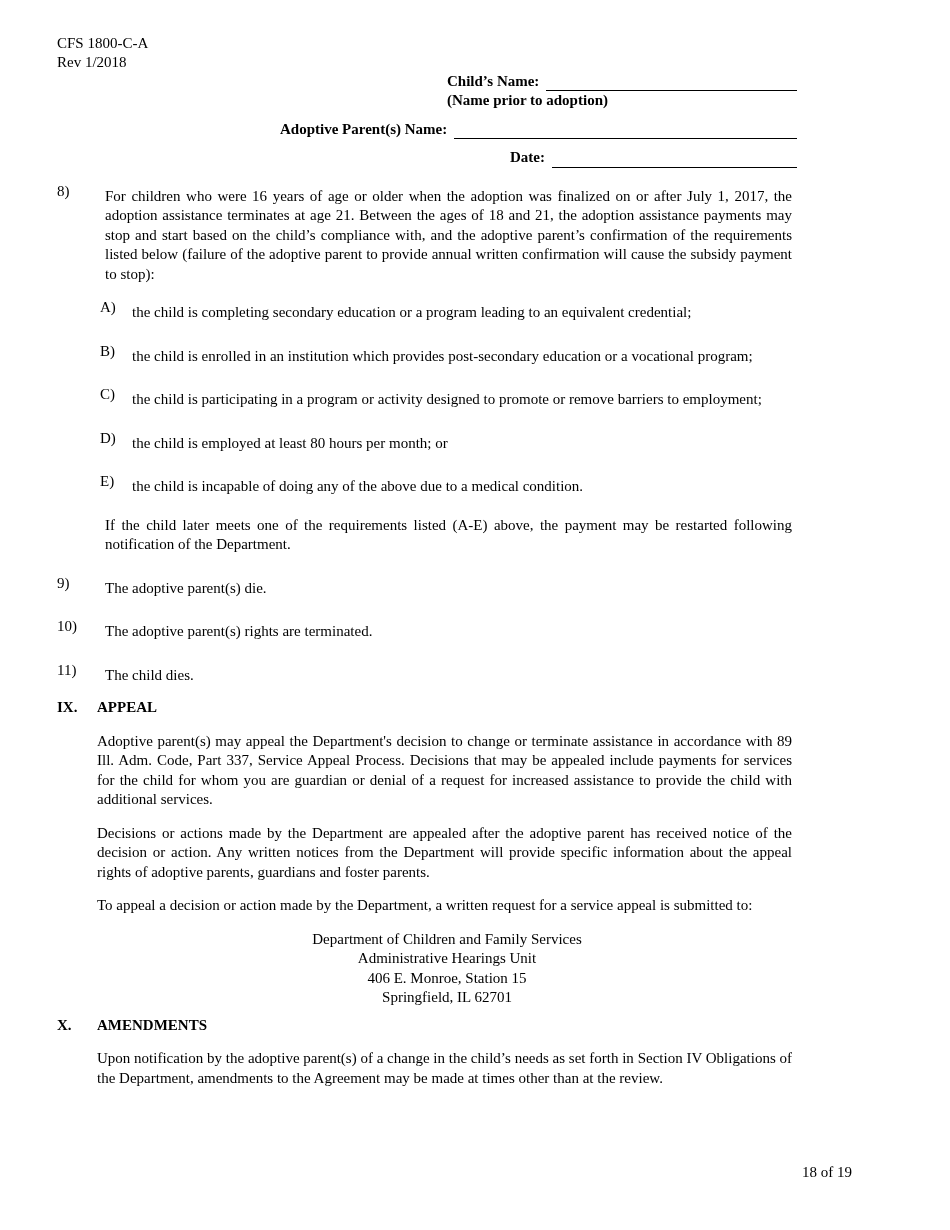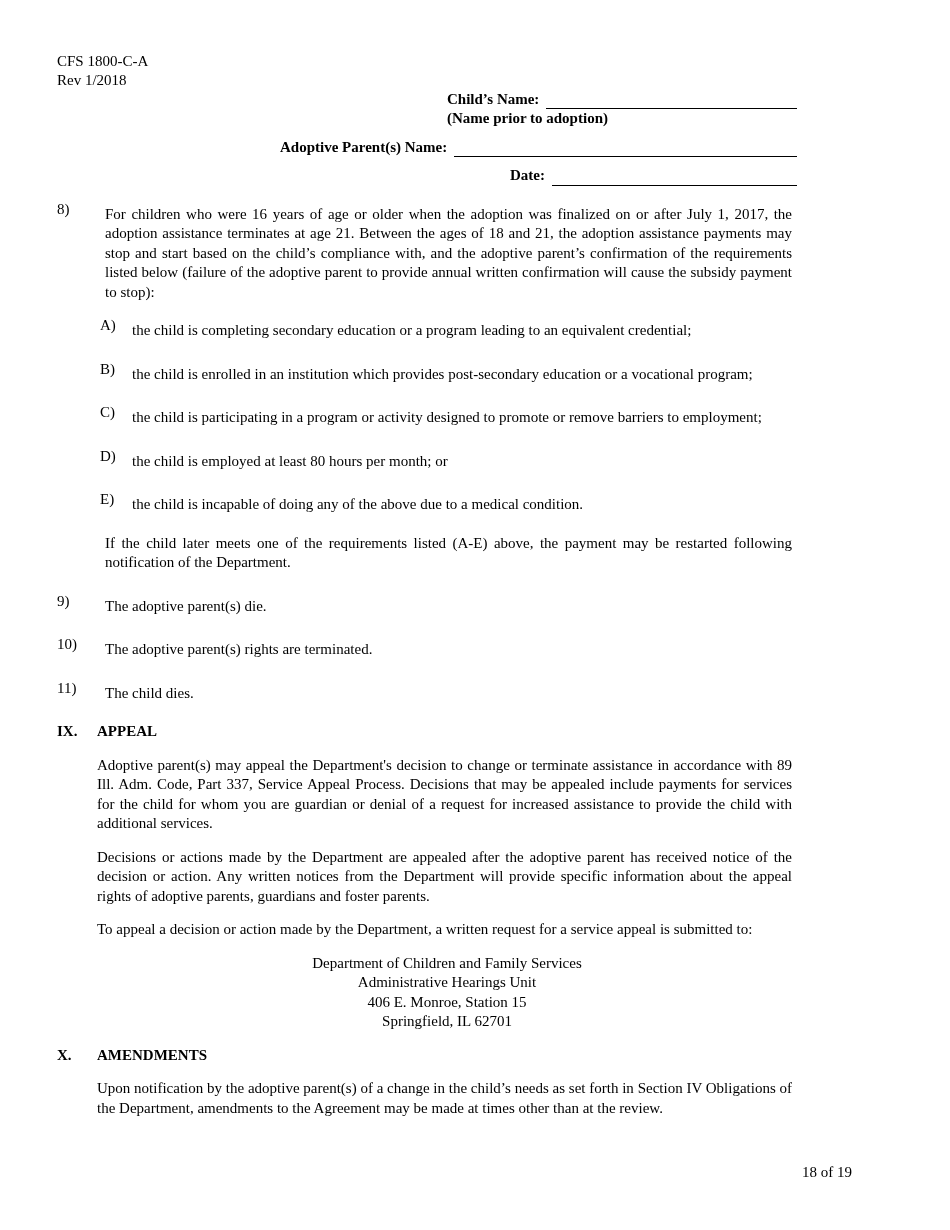--- a/index.html
+++ b/index.html
@@ -6,21 +6,21 @@
   html, body { margin: 0; padding: 0; background: #ffffff; }
   .page {
     position: relative;
     width: 852px;
     height: 1230px;
     background: #ffffff;
     color: #000000;
     font-family: "Liberation Serif", "DejaVu Serif", serif;
     font-size: 15px;
     line-height: 1.3;
-    padding: 52px 55px 0 57px;
+    padding: 34px 55px 0 57px;
     overflow: hidden;
   }
   p { margin: 5px; }
   .form-id { line-height: 1.25; }
   .field-row { display: flex; align-items: flex-end; }
   .lbl { font-weight: bold; white-space: nowrap; }
   .fill-line {
     flex: 1;
     border-bottom: 1px solid #000;
     margin-left: 7px;
@@ -29,21 +29,21 @@
   }
   .mt9 { margin-top: 9px; align-items: flex-end; }
   .blk { margin-top: 14px; }
   .just { text-align: justify; }
   .list-item { display: flex; margin-top: 14px; }
   .list-num { flex: 0 0 43px; width: 43px; }
   .item-body { flex: 1; min-width: 0; }
   .sub-item { display: flex; margin-top: 14px; }
   .sub-letter { flex: 0 0 27px; width: 27px; }
   .sub-text { flex: 1; }
-  .section-head { display: flex; font-weight: bold; margin-top: 14px; }
+  .section-head { display: flex; font-weight: bold; margin-top: 8px; }
   .sec-numeral { flex: 0 0 40px; width: 40px; }
   .indented { margin-left: 40px; }
   .address { text-align: center; }
   .footer {
     position: absolute;
     left: 0; right: 0;
     top: 1163px;
     text-align: right;
   }
 </style>

